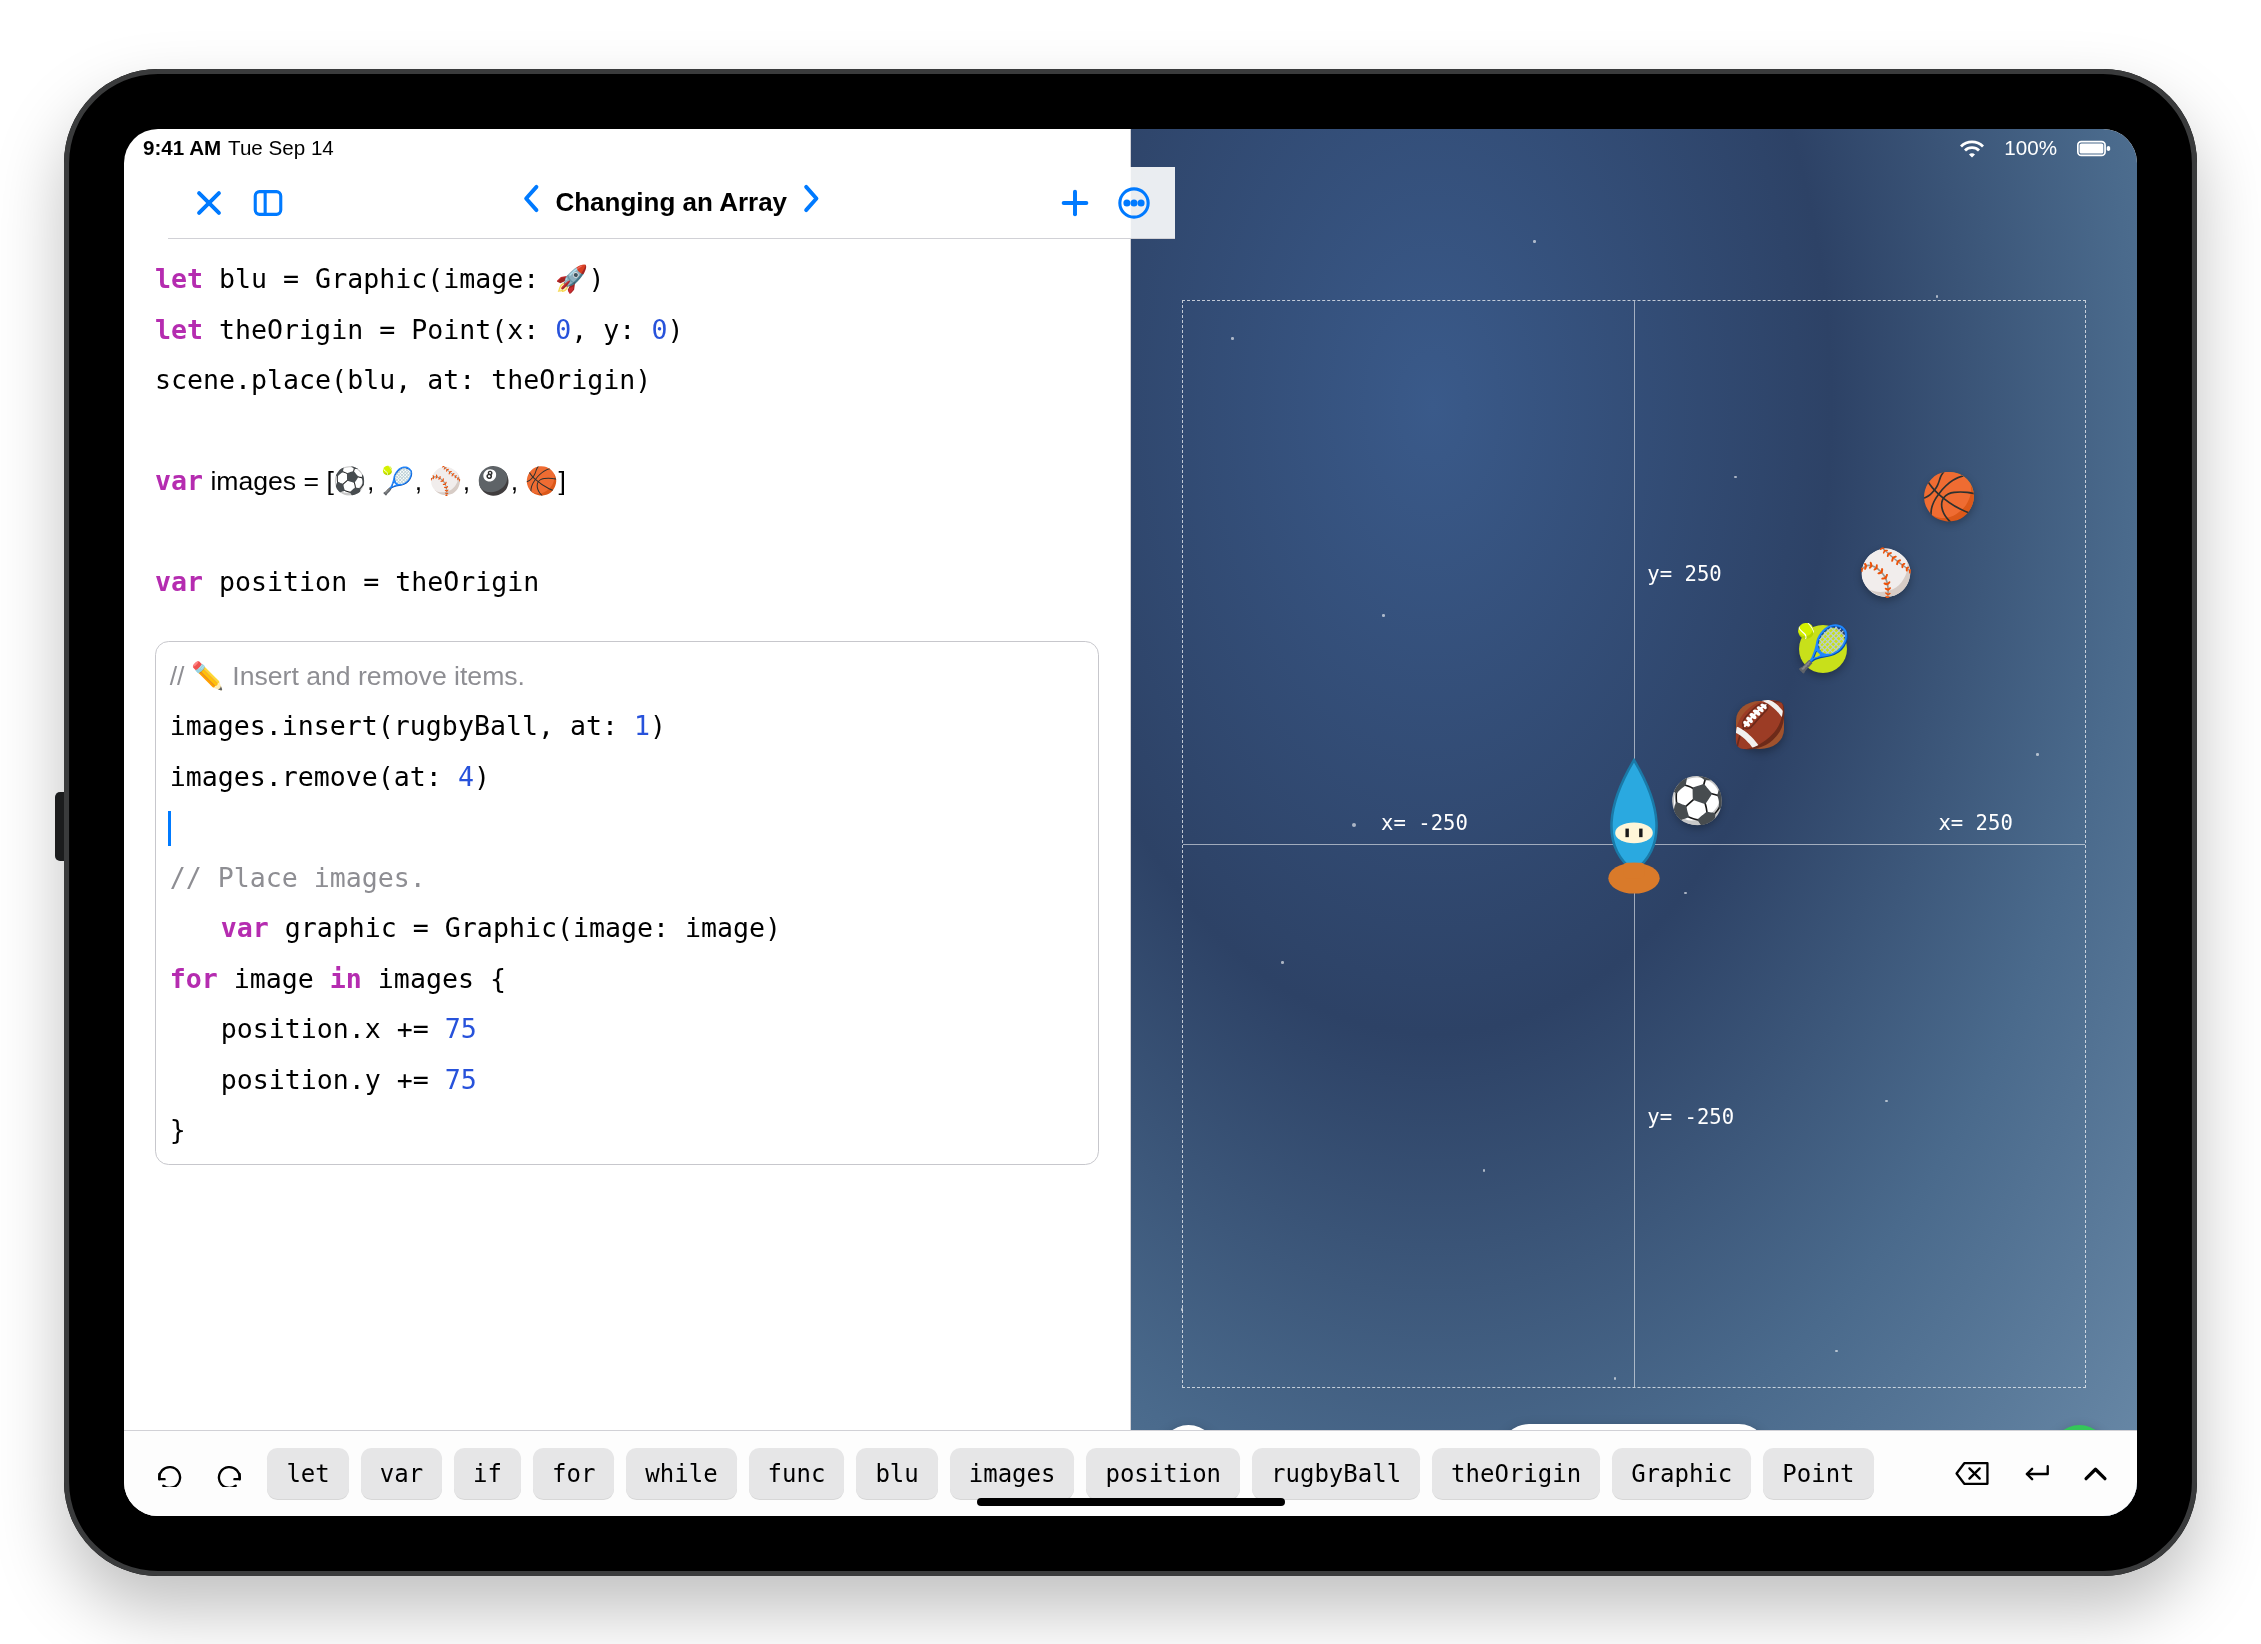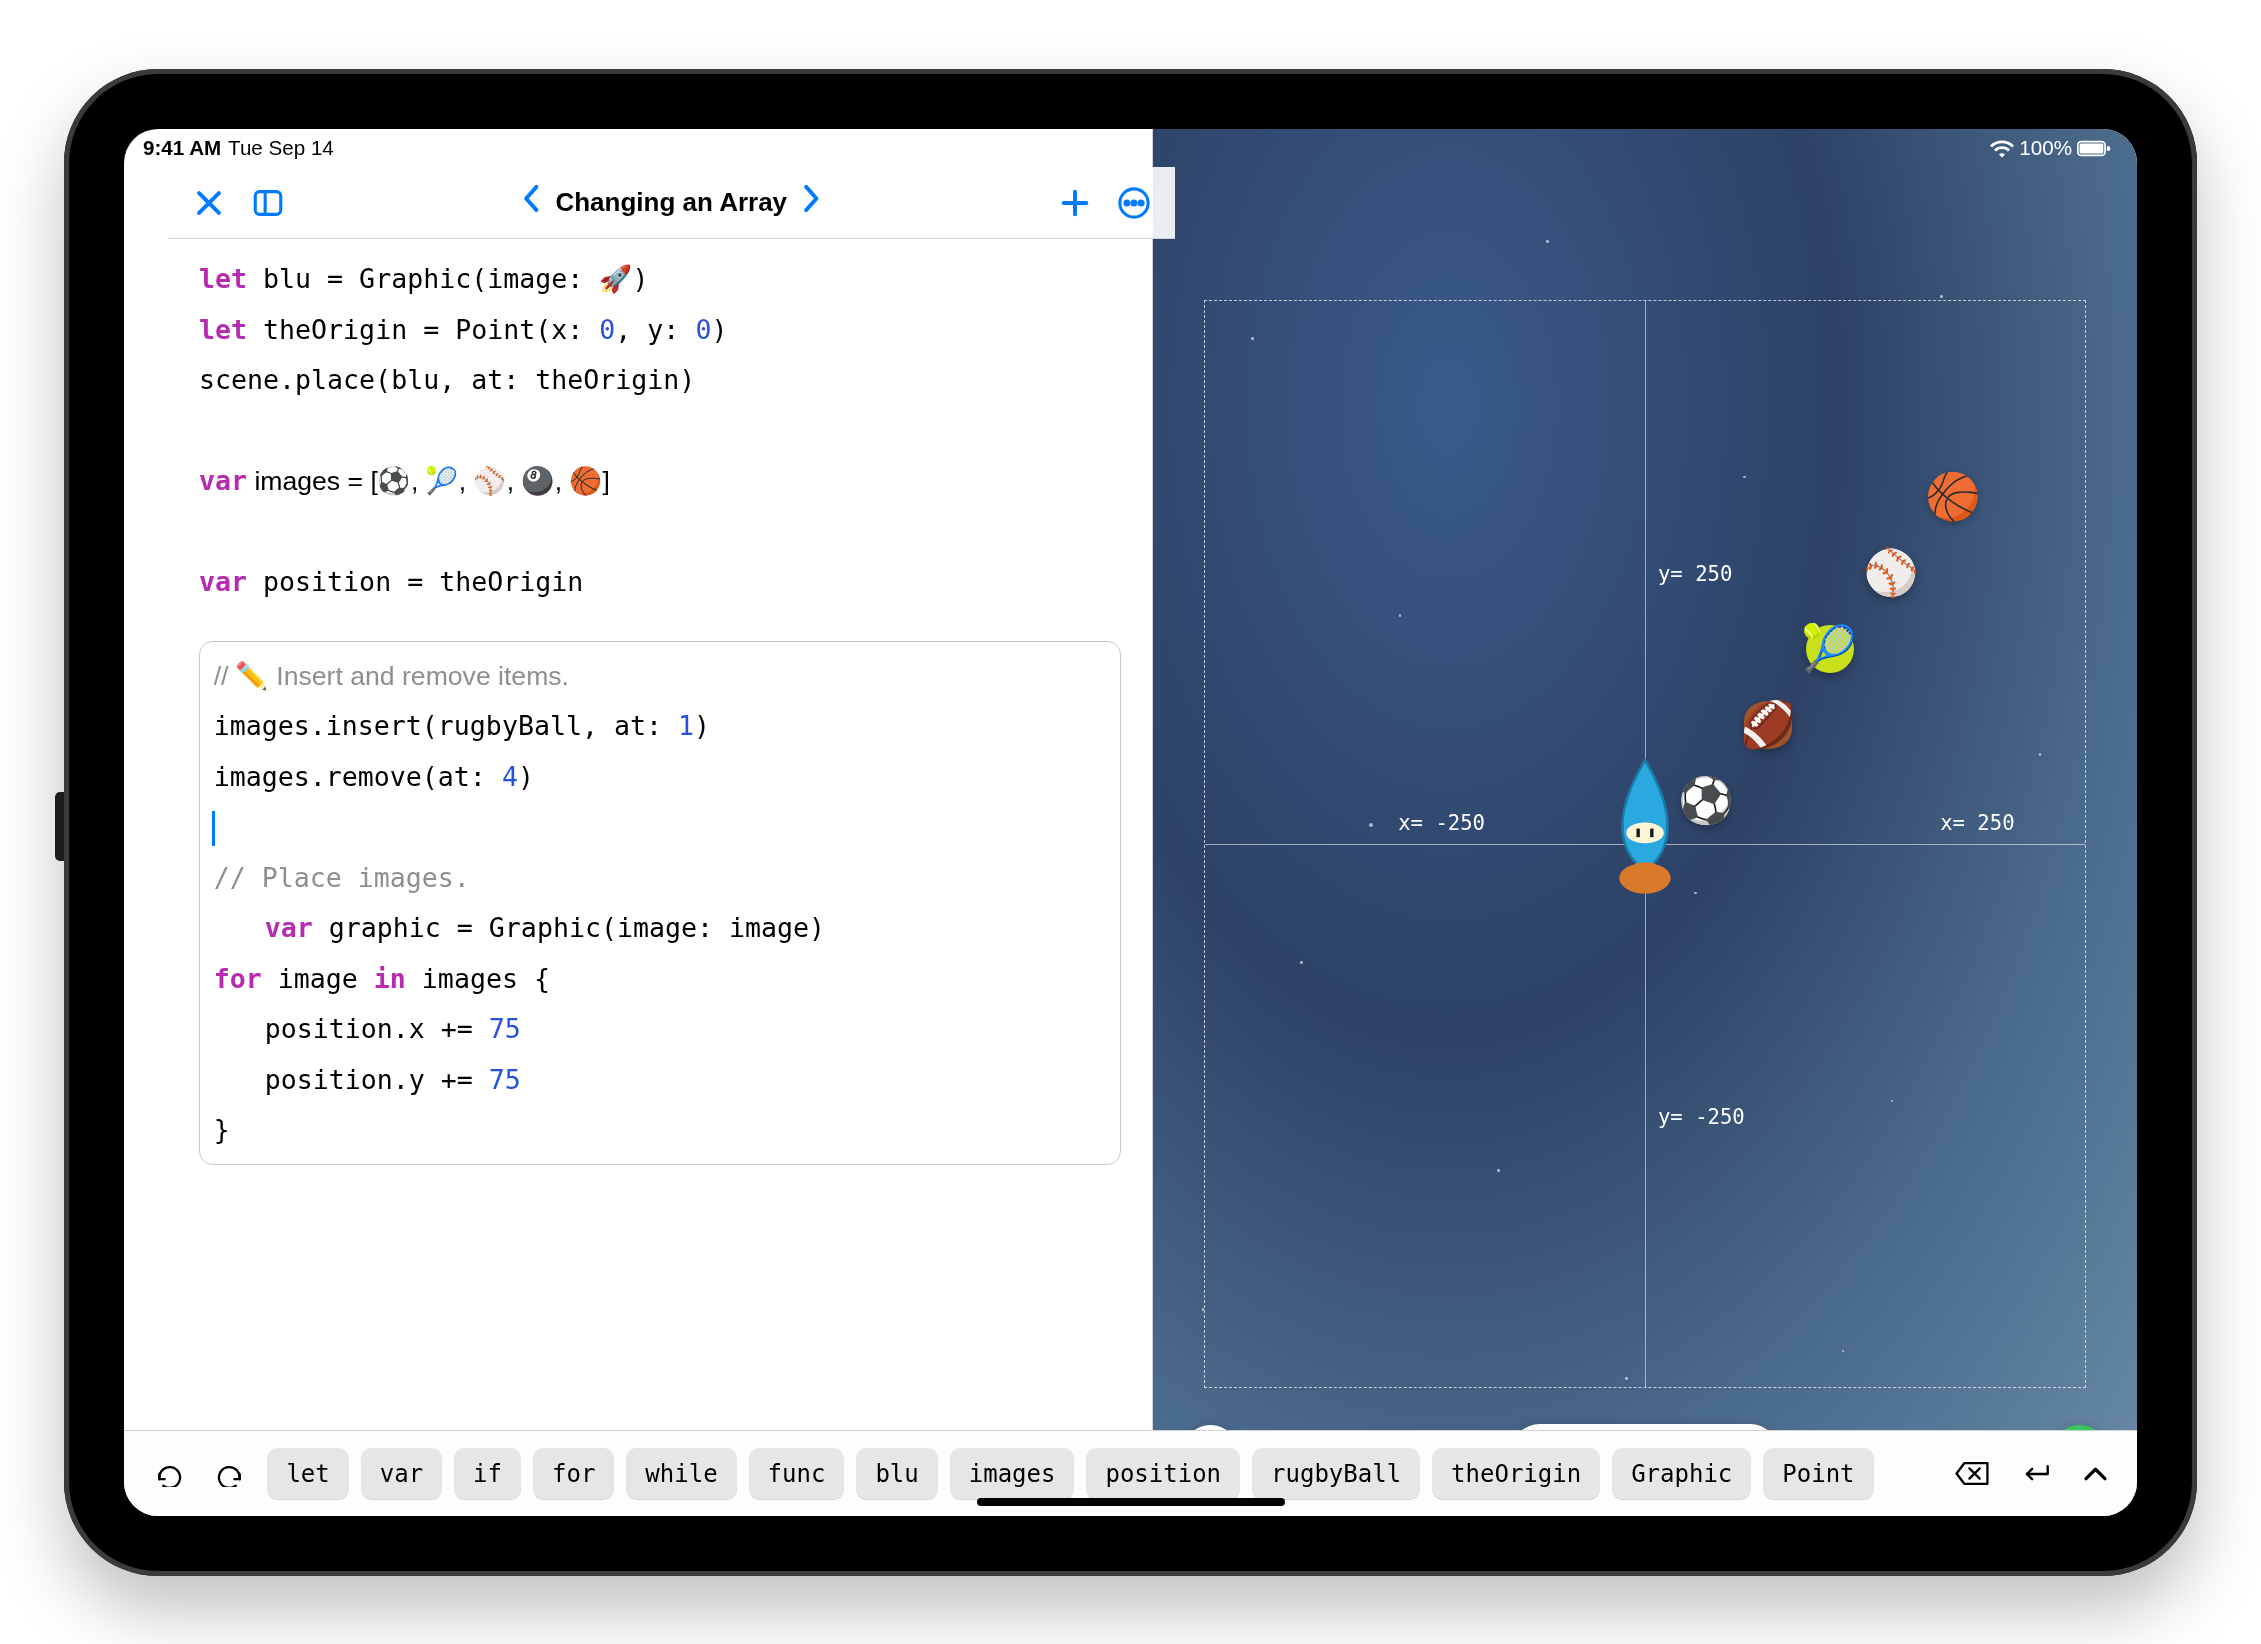--- a/index.html
+++ b/index.html
@@ -59,21 +59,21 @@
     align-items: center;
     justify-content: space-between;
     padding: 0 26px 0 19px;
     font-size: 20.6px;
     font-weight: 600;
     color: #000;
     position:relative;
     z-index:5;
   }
   .status .left { display:flex; gap:6.9px; align-items:baseline;}
-  .status .right { display:flex; gap:5px; align-items:center; font-weight:500;}
+  .status .right { display:flex; gap:20px; align-items:center; font-weight:500;}
   .wifi-icon, .battery-icon { display:inline-block; }
   .wifi-icon svg, .battery-icon svg { display:block; }
   
   .toolbar {
     height: 72px;
     display: flex;
     align-items: center;
     padding: 0 22px;
     gap: 20.6px;
     border-bottom: 0.9px solid var(--border);
@@ -85,21 +85,20 @@
   .icon-btn { color: var(--blue); width:38px; height:38px; display:flex; align-items:center; justify-content:center; }
   .icon-btn svg { width: 34px; height: 34px; }
   .title-nav { display:flex; align-items:center; gap:8.6px; }
   .title-nav .chev { color: var(--blue); font-size:31px; font-weight:600; padding:0 5.1px;}
   .title-text { font-size: 26px; font-weight: 700; color:#000; }
   
   .main {
     position: absolute;
     top: 0; left:0; right:0; bottom:0;
     display: flex;
-    padding-left: 44px;
   }
   .left-pane {
     width: 50%;
     height: 100%;
     padding-top: 110px;
     padding-bottom: 94px;
     display:flex;
     flex-direction:column;
     border-right: 0.9px solid var(--border);
   }

